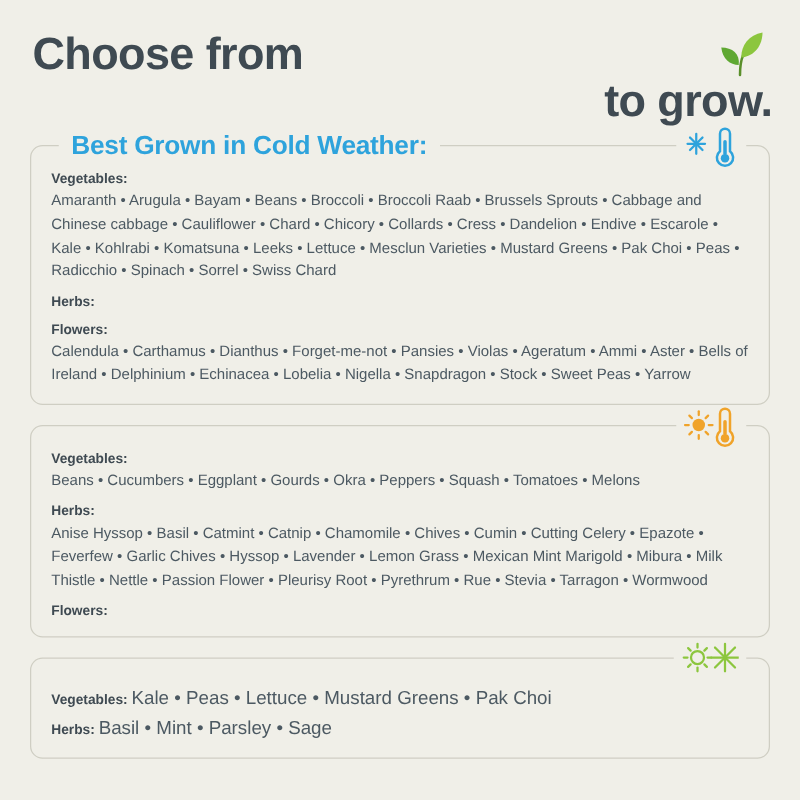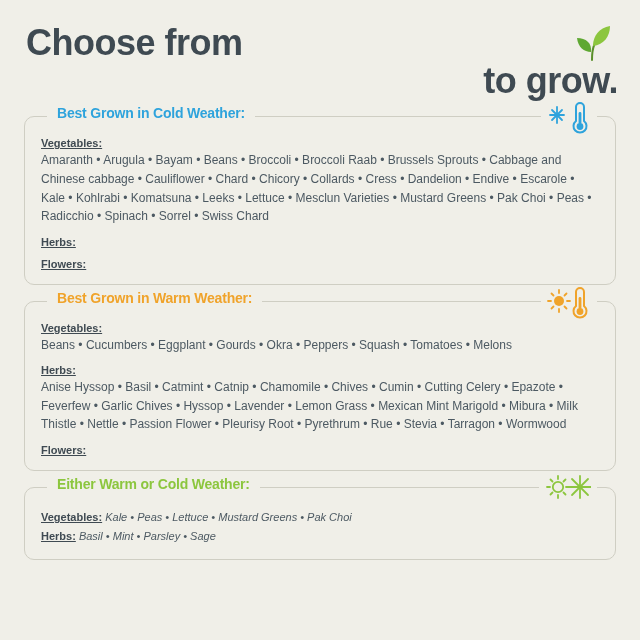--- a/index.html
+++ b/index.html
@@ -52,21 +52,21 @@
     margin: 16px 2px 0 2px;
     padding: 20px 16px 12px 16px;
     box-sizing: border-box;
   }
   .card-title {
     position: absolute;
     top: -12px;
     left: 22px;
     background: #f0efe8;
     padding: 0 10px;
-    font-size: 14px;
+    font-size: 21px;
     font-weight: bold;
     letter-spacing: -0.2px;
   }
   .card-icon {
     position: absolute;
     top: -16px;
     right: 18px;
     background: #f0efe8;
     padding: 0 6px;
     line-height: 1;
@@ -75,42 +75,40 @@
   .title-warm  { color: #f0a32a; }
   .title-both  { color: #8cc63e; }
 
   .group { margin-bottom: 10px; }
   .group:last-child { margin-bottom: 2px; }
   .group-label {
     font-size: 11px;
     font-weight: bold;
     color: #3f4a52;
     margin-bottom: 2px;
-    text-decoration: underline;
   }
   .group-items {
     font-size: 12px;
     color: #4c5962;
     line-height: 1.55;
   }
 
   
   .inline-group {
     font-size: 11px;
     line-height: 1.75;
   }
   .inline-group .group-label {
     display: inline;
     font-size: 11px;
     margin: 0;
   }
   .inline-group .group-items {
     display: inline;
-    font-size: 11px;
-    font-style: italic;
+    font-size: 15px;
   }
 </style>
 </head>
 <body>
 
 <div class="page">
 
   <div class="leaf-logo">
     <svg viewBox="0 0 40 40" width="40" height="40" aria-hidden="true">
       <path d="M20 38 C20 26 22 18 32 12" stroke="#5a8f2a" stroke-width="2" fill="none" stroke-linecap="round"></path>
@@ -144,25 +142,25 @@
 
     <div class="group">
       <div class="group-label">Vegetables:</div>
       <div class="group-items">Amaranth • Arugula • Bayam • Beans • Broccoli • Broccoli Raab • Brussels Sprouts • Cabbage and Chinese cabbage • Cauliflower • Chard • Chicory • Collards • Cress • Dandelion • Endive • Escarole • Kale • Kohlrabi • Komatsuna • Leeks • Lettuce • Mesclun Varieties • Mustard Greens • Pak Choi • Peas • Radicchio • Spinach • Sorrel • Swiss Chard</div>
     </div>
     <div class="group">
       <div class="group-label">Herbs:</div>
     </div>
     <div class="group">
       <div class="group-label">Flowers:</div>
+      <div class="group-items">Calendula • Carthamus • Dianthus • Forget-me-not • Pansies • Violas • Ageratum • Ammi • Aster • Bells of Ireland • Delphinium • Echinacea • Lobelia • Nigella • Snapdragon • Stock • Sweet Peas • Yarrow</div>
     </div>
   </div>
 
   <div class="card">
-    <div class="card-title title-warm">Best Grown in Warm Weather:</div>
     <div class="card-icon">
       <svg viewBox="0 0 44 34" width="44" height="34" aria-hidden="true">
         <circle cx="12" cy="15" r="5" fill="#f0a32a"></circle>
         <g stroke="#f0a32a" stroke-width="1.8" stroke-linecap="round">
           <line x1="12" y1="4" x2="12" y2="7"></line>
           <line x1="12" y1="23" x2="12" y2="26"></line>
           <line x1="1" y1="15" x2="4" y2="15"></line>
           <line x1="20" y1="15" x2="23" y2="15"></line>
           <line x1="4.5" y1="7.5" x2="6.5" y2="9.5"></line>
           <line x1="17.5" y1="20.5" x2="19.5" y2="22.5"></line>
@@ -184,21 +182,20 @@
     <div class="group">
       <div class="group-label">Herbs:</div>
       <div class="group-items">Anise Hyssop • Basil • Catmint • Catnip • Chamomile • Chives • Cumin • Cutting Celery • Epazote • Feverfew • Garlic Chives • Hyssop • Lavender • Lemon Grass • Mexican Mint Marigold • Mibura • Milk Thistle • Nettle • Passion Flower • Pleurisy Root • Pyrethrum • Rue • Stevia • Tarragon • Wormwood</div>
     </div>
     <div class="group">
       <div class="group-label">Flowers:</div>
     </div>
   </div>
 
   <div class="card">
-    <div class="card-title title-both">Either Warm or Cold Weather:</div>
     <div class="card-icon">
       <svg viewBox="0 0 46 30" width="46" height="30" aria-hidden="true">
         <circle cx="13" cy="15" r="5.2" fill="none" stroke="#8cc63e" stroke-width="1.8"></circle>
         <g stroke="#8cc63e" stroke-width="1.8" stroke-linecap="round">
           <line x1="13" y1="4" x2="13" y2="7"></line>
           <line x1="13" y1="23" x2="13" y2="26"></line>
           <line x1="2" y1="15" x2="5" y2="15"></line>
           <line x1="21" y1="15" x2="24" y2="15"></line>
           <line x1="5.5" y1="7.5" x2="7.5" y2="9.5"></line>
           <line x1="18.5" y1="20.5" x2="20.5" y2="22.5"></line>

